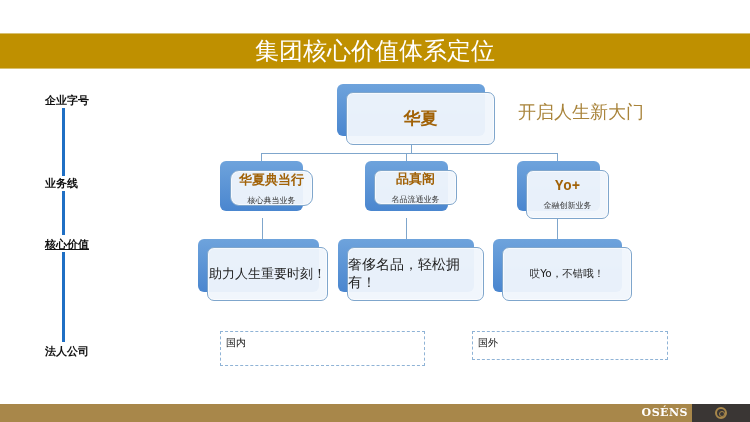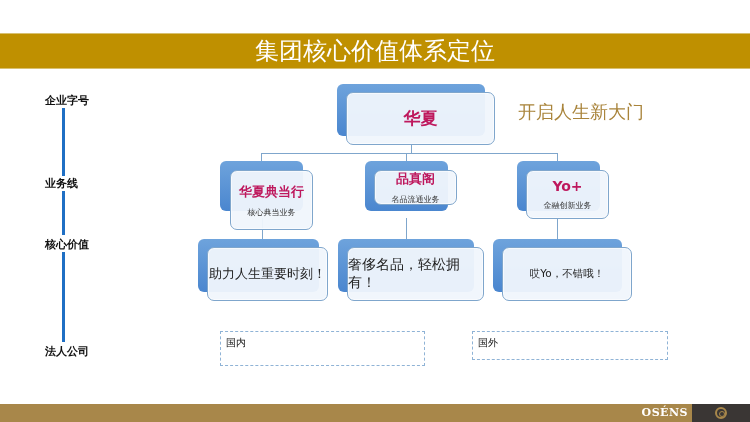--- a/index.html
+++ b/index.html
@@ -28,21 +28,21 @@
       position: absolute; left: 0; top: 0; border-radius: 6px;
       background: linear-gradient(180deg, #6ea3dc 0%, #4a86cf 100%);
     }
     .node .front {
       position: absolute; border-radius: 7px;
       background: rgba(240,245,252,0.95);
       border: 1px solid #7fa6cc;
       display: flex; flex-direction: column; align-items: center; justify-content: center;
       box-shadow: 0 0 0 1px rgba(255,255,255,0.6) inset;
     }
-    .node .front .main { font-weight: bold; color: #be185d; }
+    .node .front .main { font-weight: bold; color: #a16207; }
     .node .front .sub { font-size: 8px; color: #333; margin-top: 6px; }
 
     .slogan {
       position: absolute; left: 518px; top: 100px; font-size: 18px; color: #a9843b;
     }
 
     .dashed-box {
       position: absolute; border: 1px dashed #8fb3d6; background: #fff;
       font-size: 10px; color: #111; padding: 4px 5px;
     }
@@ -72,21 +72,21 @@
 
 <div class="title-bar">
   <span>集团核心价值体系定位</span>
 </div>
 
 <div class="axis-line" style="top:104px;height:72px;"></div>
 <div class="axis-line" style="top:189px;height:46px;"></div>
 <div class="axis-line" style="top:252px;height:90px;"></div>
 <div class="axis-label" style="top:94px;">企业字号</div>
 <div class="axis-label" style="top:177px;">业务线</div>
-<div class="axis-label" style="top:238px;">核心价值</div>
+<div class="axis-label" style="top:238px;text-decoration:underline;">核心价值</div>
 <div class="axis-label" style="top:345px;">法人公司</div>
 
 <div class="conn" style="left:411px;top:145px;width:1px;height:9px;"></div>
 <div class="conn" style="left:261px;top:153px;width:297px;height:1px;"></div>
 <div class="conn" style="left:261px;top:153px;width:1px;height:9px;"></div>
 <div class="conn" style="left:406px;top:153px;width:1px;height:9px;"></div>
 <div class="conn" style="left:557px;top:153px;width:1px;height:9px;"></div>
 <div class="conn" style="left:262px;top:218px;width:1px;height:21px;"></div>
 <div class="conn" style="left:406px;top:218px;width:1px;height:21px;"></div>
 <div class="conn" style="left:557px;top:218px;width:1px;height:21px;"></div>
@@ -95,35 +95,35 @@
   <div class="back" style="width:148px;height:52px;"></div>
   <div class="front" style="left:9px;top:8px;width:149px;height:53px;">
     <span class="main" style="font-size:17px;">华夏</span>
   </div>
 </div>
 
 <div class="slogan">开启人生新大门</div>
 
 <div class="node" style="left:220px;top:161px;">
   <div class="back" style="width:83px;height:50px;"></div>
-  <div class="front" style="left:10px;top:9px;width:83px;height:60px;">
+  <div class="front" style="left:10px;top:9px;width:83px;height:36px;border-radius:9px;">
     <span class="main" style="font-size:13px;">华夏典当行</span>
     <span class="sub">核心典当业务</span>
   </div>
 </div>
 <div class="node" style="left:365px;top:161px;">
   <div class="back" style="width:83px;height:50px;"></div>
   <div class="front" style="left:9px;top:9px;width:83px;height:35px;">
     <span class="main" style="font-size:13px;">品真阁</span>
     <span class="sub">名品流通业务</span>
   </div>
 </div>
 <div class="node" style="left:517px;top:161px;">
   <div class="back" style="width:83px;height:50px;"></div>
-  <div class="front" style="left:9px;top:9px;width:83px;height:49px;">
+  <div class="front" style="left:9px;top:9px;width:83px;height:49px;font-family:Liberation Mono, monospace;">
     <span class="main" style="font-size:14px;">Yo+</span>
     <span class="sub">金融创新业务</span>
   </div>
 </div>
 
 <div class="node" style="left:198px;top:239px;">
   <div class="back" style="width:121px;height:53px;"></div>
   <div class="front" style="left:9px;top:8px;width:121px;height:54px;">
     <span style="font-size:13px;color:#222;">助力人生重要时刻！</span>
   </div>

